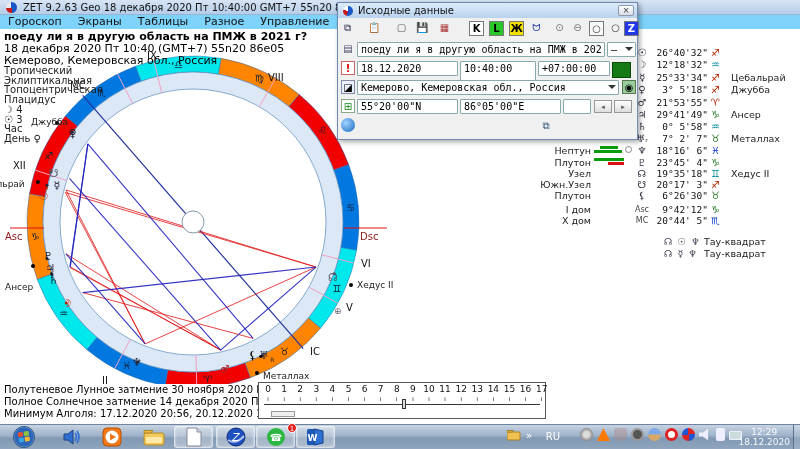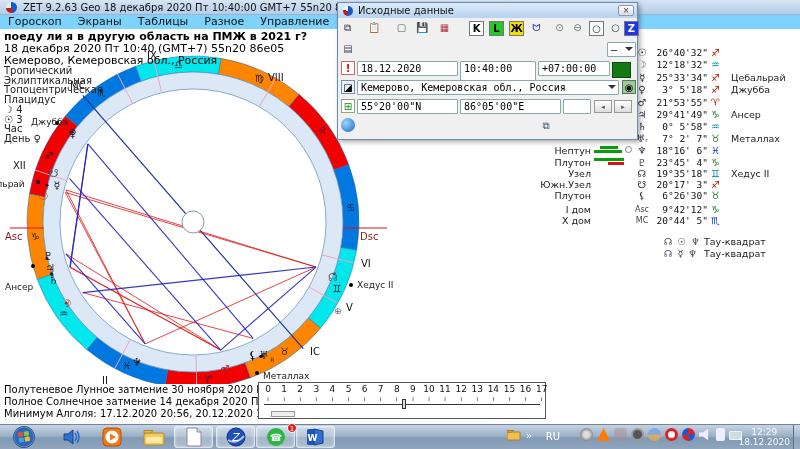--- a/index.html
+++ b/index.html
@@ -432,20 +432,21 @@
       <span class="ic box" style="left: 171px; color: rgb(0, 0, 0); background: rgb(242, 224, 0);">Ж</span>
       <span class="ic" style="left: 191px; color: rgb(34, 51, 170);">ᗢ</span>
       <span class="ic" style="left: 214px; color: rgb(119, 119, 119);">⊙</span>
       <span class="ic" style="left: 232px; color: rgb(119, 119, 119);">⊖</span>
       <span class="ic box" style="left: 251px; color: rgb(68, 68, 68); background: rgb(248, 248, 248);">○</span>
       <span class="ic" style="left: 270px; color: rgb(68, 68, 68);">○</span>
       <span class="ic box" style="left: 286px; color: rgb(255, 255, 255); background: rgb(32, 54, 232);">Z</span>
     </div>
 
   <span class="rowico" style="left:3px;top:39px;color:#446;">▤</span>
+  <div class="fld" style="left:19px;top:39px;width:248px;height:15px;">поеду ли я в другую область на ПМЖ в 202</div>
   <div class="fld" style="left:269px;top:39px;width:29px;height:15px;">
     <span>—</span>
     <span class="combo-arrow"></span>
   </div>
 
   <span class="rowico" style="left:3px;top:58px;border:1px solid #c66;background:#fff;color:#d00;font-weight:bold;">!</span>
   <div class="fld" style="left:19px;top:58px;width:101px;height:15px;">18.12.2020</div>
   <div class="fld" style="left:122px;top:58px;width:76px;height:27px;">10:40:00</div>
   <div class="fld" style="left:200px;top:58px;width:72px;height:15px;">+07:00:00</div>
   <div class="greensq"></div>

